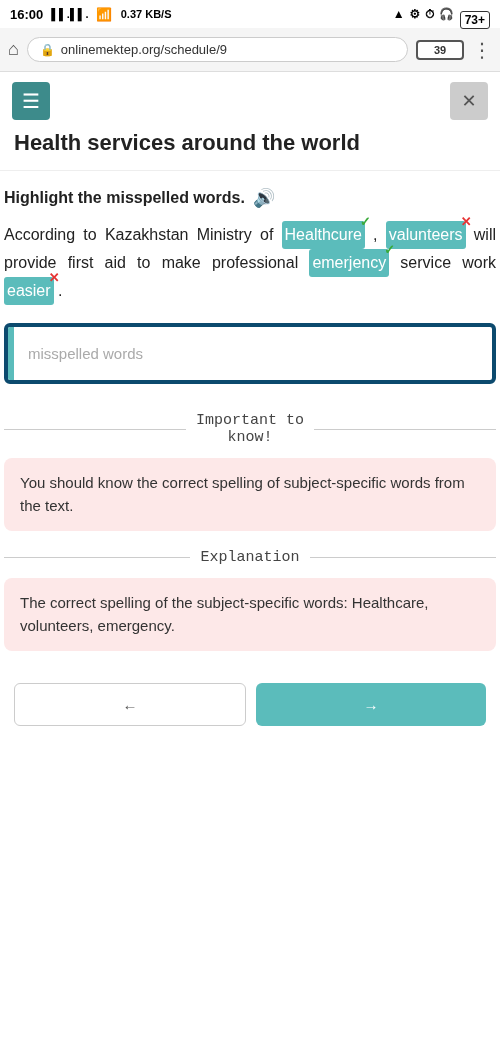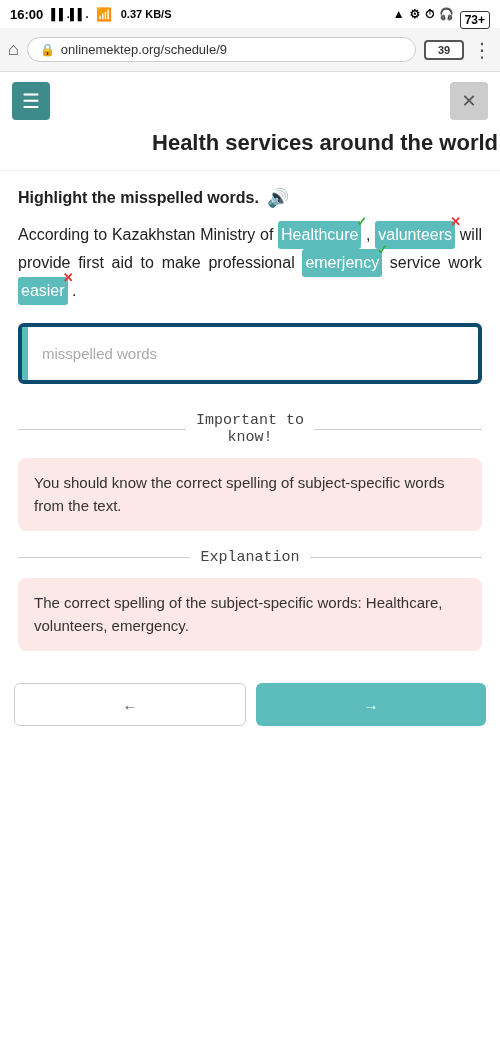--- a/index.html
+++ b/index.html
@@ -53,21 +53,21 @@
       padding: 4px 12px;
       gap: 6px;
       font-size: 13px;
       color: #333;
     }
     .lock-icon { color: #555; font-size: 12px; }
     .tab-count {
       background: #fff;
       border: 2px solid #555;
       border-radius: 4px;
-      width: 40px;
+      width: 48px;
       height: 20px;
       display: flex;
       align-items: center;
       justify-content: center;
       font-size: 11px;
       font-weight: bold;
       color: #333;
     }
     .menu-dots {
       font-size: 20px;
@@ -115,26 +115,25 @@
     }
 
     
     .page-title {
       font-size: 22px;
       font-weight: bold;
       color: #222;
       padding: 10px 2px 14px 14px;
       border-bottom: 1px solid #eee;
       margin-bottom: 16px;
-      text-align: right;
     }
 
     
     .main-content {
-      padding: 0 18px;
+      padding: 0 4px;
     }
 
     .section-label {
       font-size: 16px;
       font-weight: bold;
       color: #222;
       margin-bottom: 12px;
       display: flex;
       align-items: center;
       gap: 8px;

